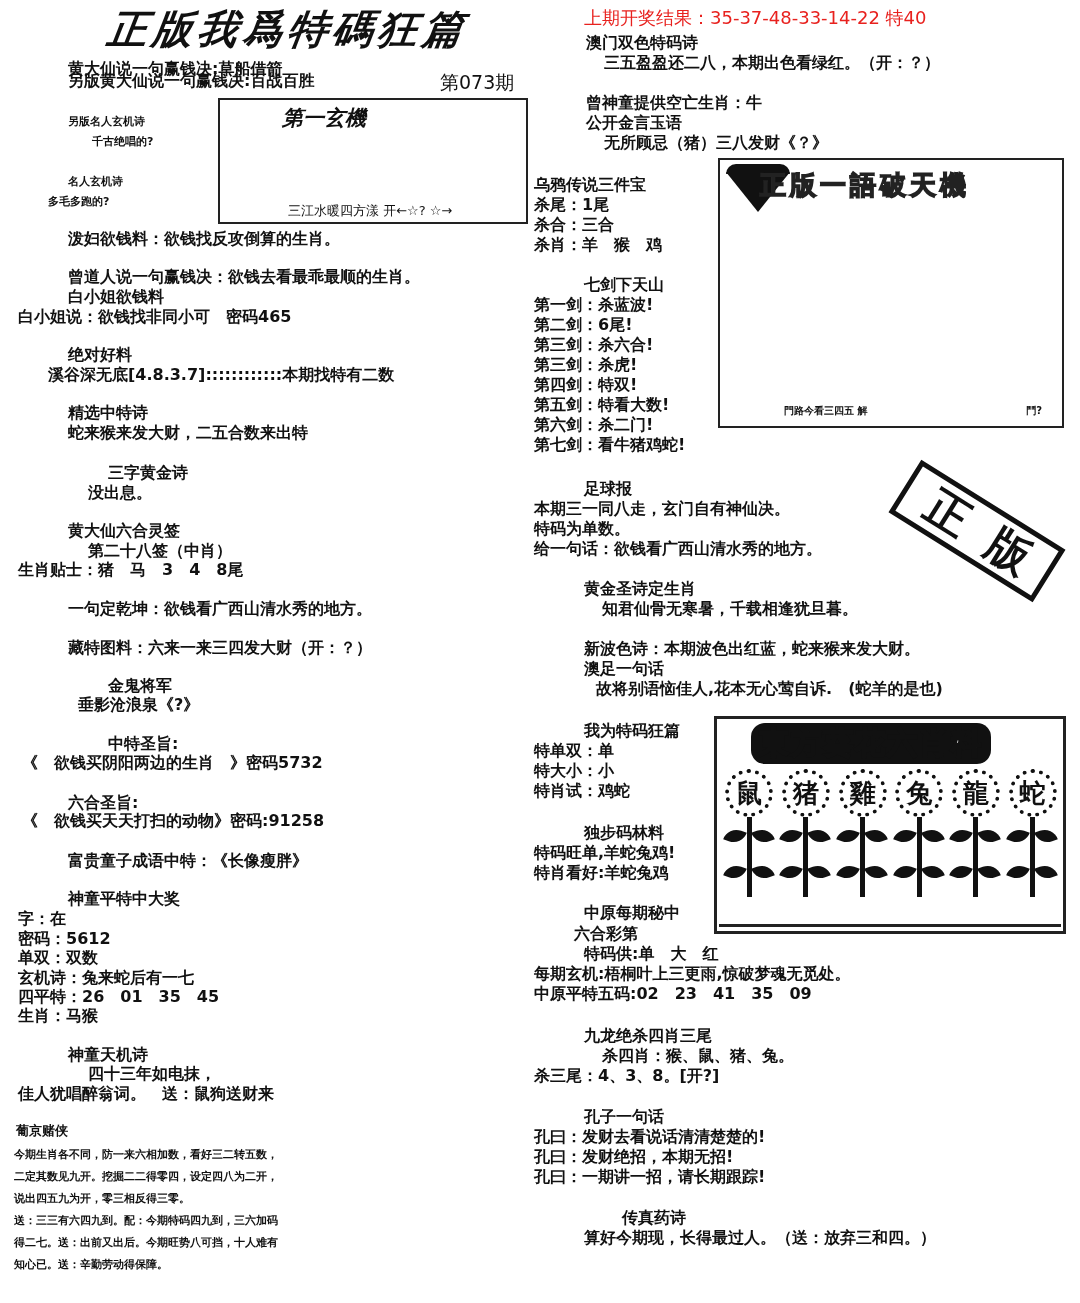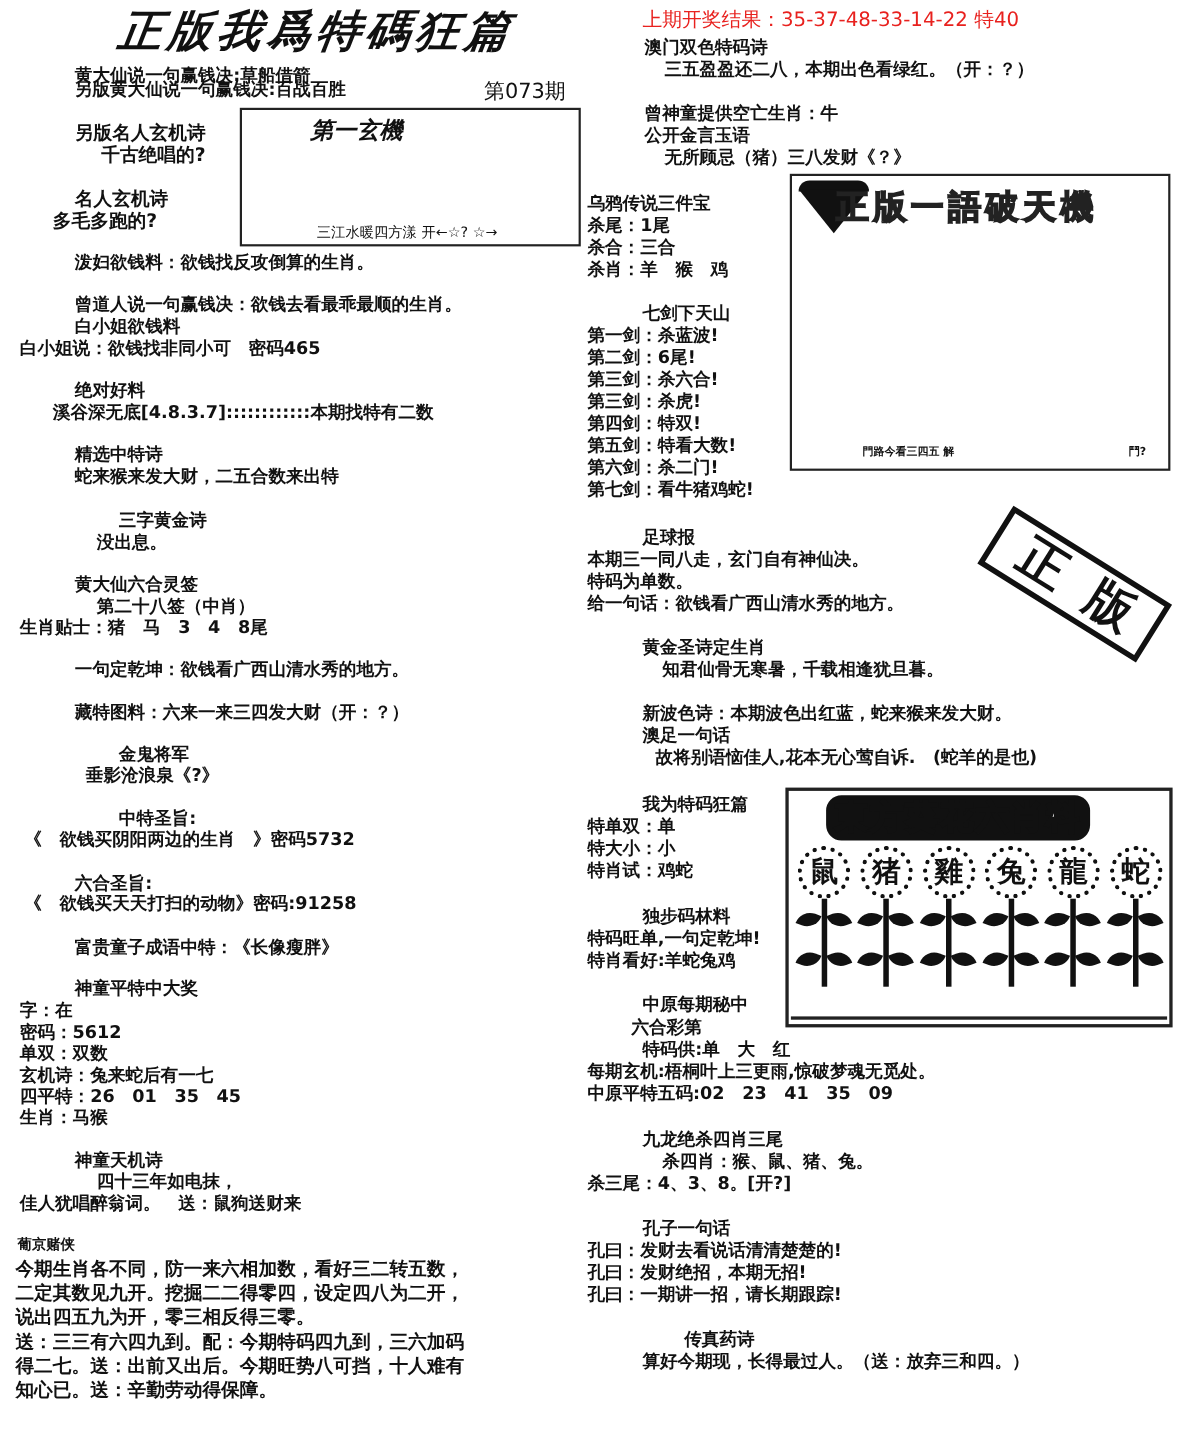--- a/index.html
+++ b/index.html
@@ -2,34 +2,34 @@
 <html><head>
 <meta charset="utf-8">
 <style>
   * { margin: 0; padding: 0; box-sizing: border-box; }
   body {
     width: 1080px; height: 1303px; background: #ffffff; position: relative; overflow: hidden;
     font-family: "DejaVu Sans", "Liberation Sans", sans-serif; color: #111;
     font-weight: bold;
   }
   .abs { position: absolute; white-space: nowrap; }
-  .t17 { font-size: 17px; line-height: 19px; text-align: center; }
+  .t17 { font-size: 11px; line-height: 19px; text-align: center; }
   .t16 { font-size: 16px; line-height: 18px; }
   .title {
     left: 108px; top: 6px; font-size: 40px; font-weight: 900; font-style: italic;
     letter-spacing: 5px; transform: skewX(-8deg); line-height: 46px;
   }
   .issue { left: 440px; top: 70px; font-size: 19px; font-weight: normal; }
   .result { left: 584px; top: 6px; font-size: 18px; font-weight: normal; color: #e8211e; }
   .box { position: absolute; border: 2px solid #222; background: #fff; }
   .box1 { left: 218px; top: 98px; width: 310px; height: 126px; }
   .box1 .head { position: absolute; left: 62px; top: 4px; font-size: 21px; font-style: italic; font-weight: 900; }
   .box1 .foot { position: absolute; left: 68px; top: 102px; font-size: 13px; font-weight: normal; }
   .box2 { left: 718px; top: 158px; width: 346px; height: 270px; }
-  .box2 .head { position: absolute; left: 40px; top: 8px; font-size: 30px; font-weight: 900; color: #fff;
+  .box2 .head { position: absolute; left: 40px; top: 8px; font-size: 26px; font-weight: 900; color: #fff;
     -webkit-text-stroke: 1.5px #222; letter-spacing: 4px; }
   .diamond { position: absolute; left: 6px; top: 12px; width: 0; height: 0;
     border-left: 32px solid transparent; border-right: 32px solid transparent; border-top: 40px solid #111; }
   .diamond-top { position: absolute; left: 6px; top: 4px; width: 64px; height: 10px; background: #111; border-radius: 10px 10px 0 0; }
   .box2 .foot { position: absolute; left: 64px; top: 244px; font-size: 10px; }
   .box2 .foot2 { position: absolute; right: 20px; top: 244px; font-size: 10px; }
   .stamp { left: 892px; top: 500px; width: 170px; height: 62px; border: 5px solid #111;
     transform: rotate(32deg); font-size: 44px; font-weight: 900; letter-spacing: 28px;
     text-align: center; line-height: 52px; padding-left: 24px; }
   .box3 { left: 714px; top: 716px; width: 352px; height: 218px; border: 3px solid #222; }
@@ -160,21 +160,21 @@
 <div class="abs t16" style="left:584px;top:640px">新波色诗：本期波色出红蓝，蛇来猴来发大财。</div>
 <div class="abs t16" style="left:584px;top:660px">澳足一句话</div>
 <div class="abs t16" style="left:596px;top:680px">故将别语恼佳人,花本无心莺自诉.　(蛇羊的是也)</div>
 
 <div class="abs t16" style="left:584px;top:722px">我为特码狂篇</div>
 <div class="abs t16" style="left:534px;top:742px">特单双：单</div>
 <div class="abs t16" style="left:534px;top:762px">特大小：小</div>
 <div class="abs t16" style="left:534px;top:782px">特肖试：鸡蛇</div>
 
 <div class="abs t16" style="left:584px;top:824px">独步码林料</div>
-<div class="abs t16" style="left:534px;top:844px">特码旺单,一句定乾坤!</div>
+<div class="abs t16" style="left:534px;top:844px">特码旺单,羊蛇兔鸡!</div>
 <div class="abs t16" style="left:534px;top:864px">特肖看好:羊蛇兔鸡</div>
 
 <div class="box box3">
   <div class="head">東方葵花六肖料</div>
   <div class="flowers">
     <div class="flower">
         <div class="head-c">鼠</div>
         <div class="stem">
           <div class="leaf l" style="top:12px"></div>
           <div class="leaf r" style="top:12px"></div>

